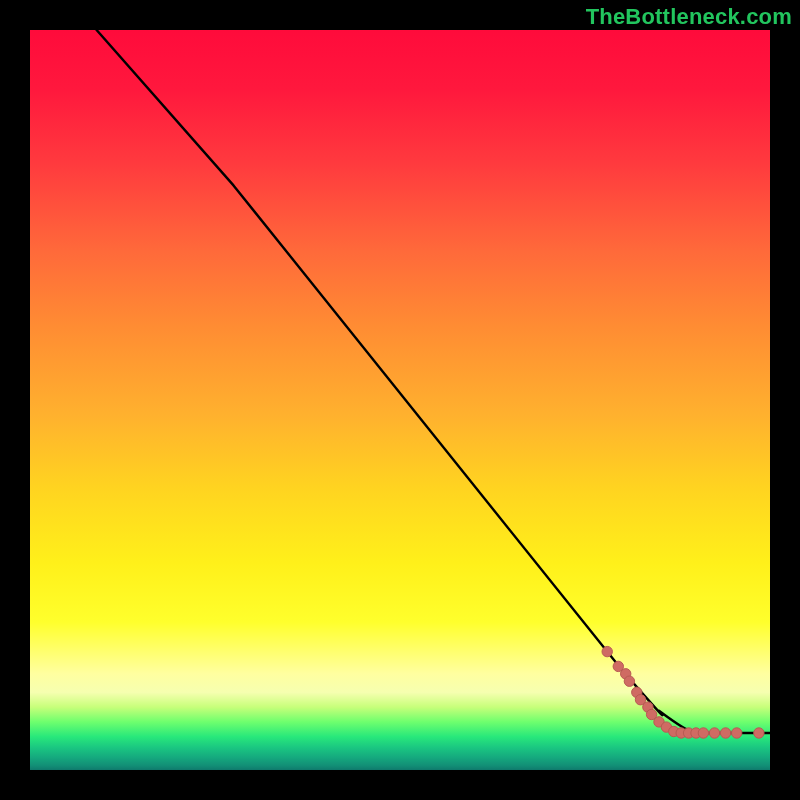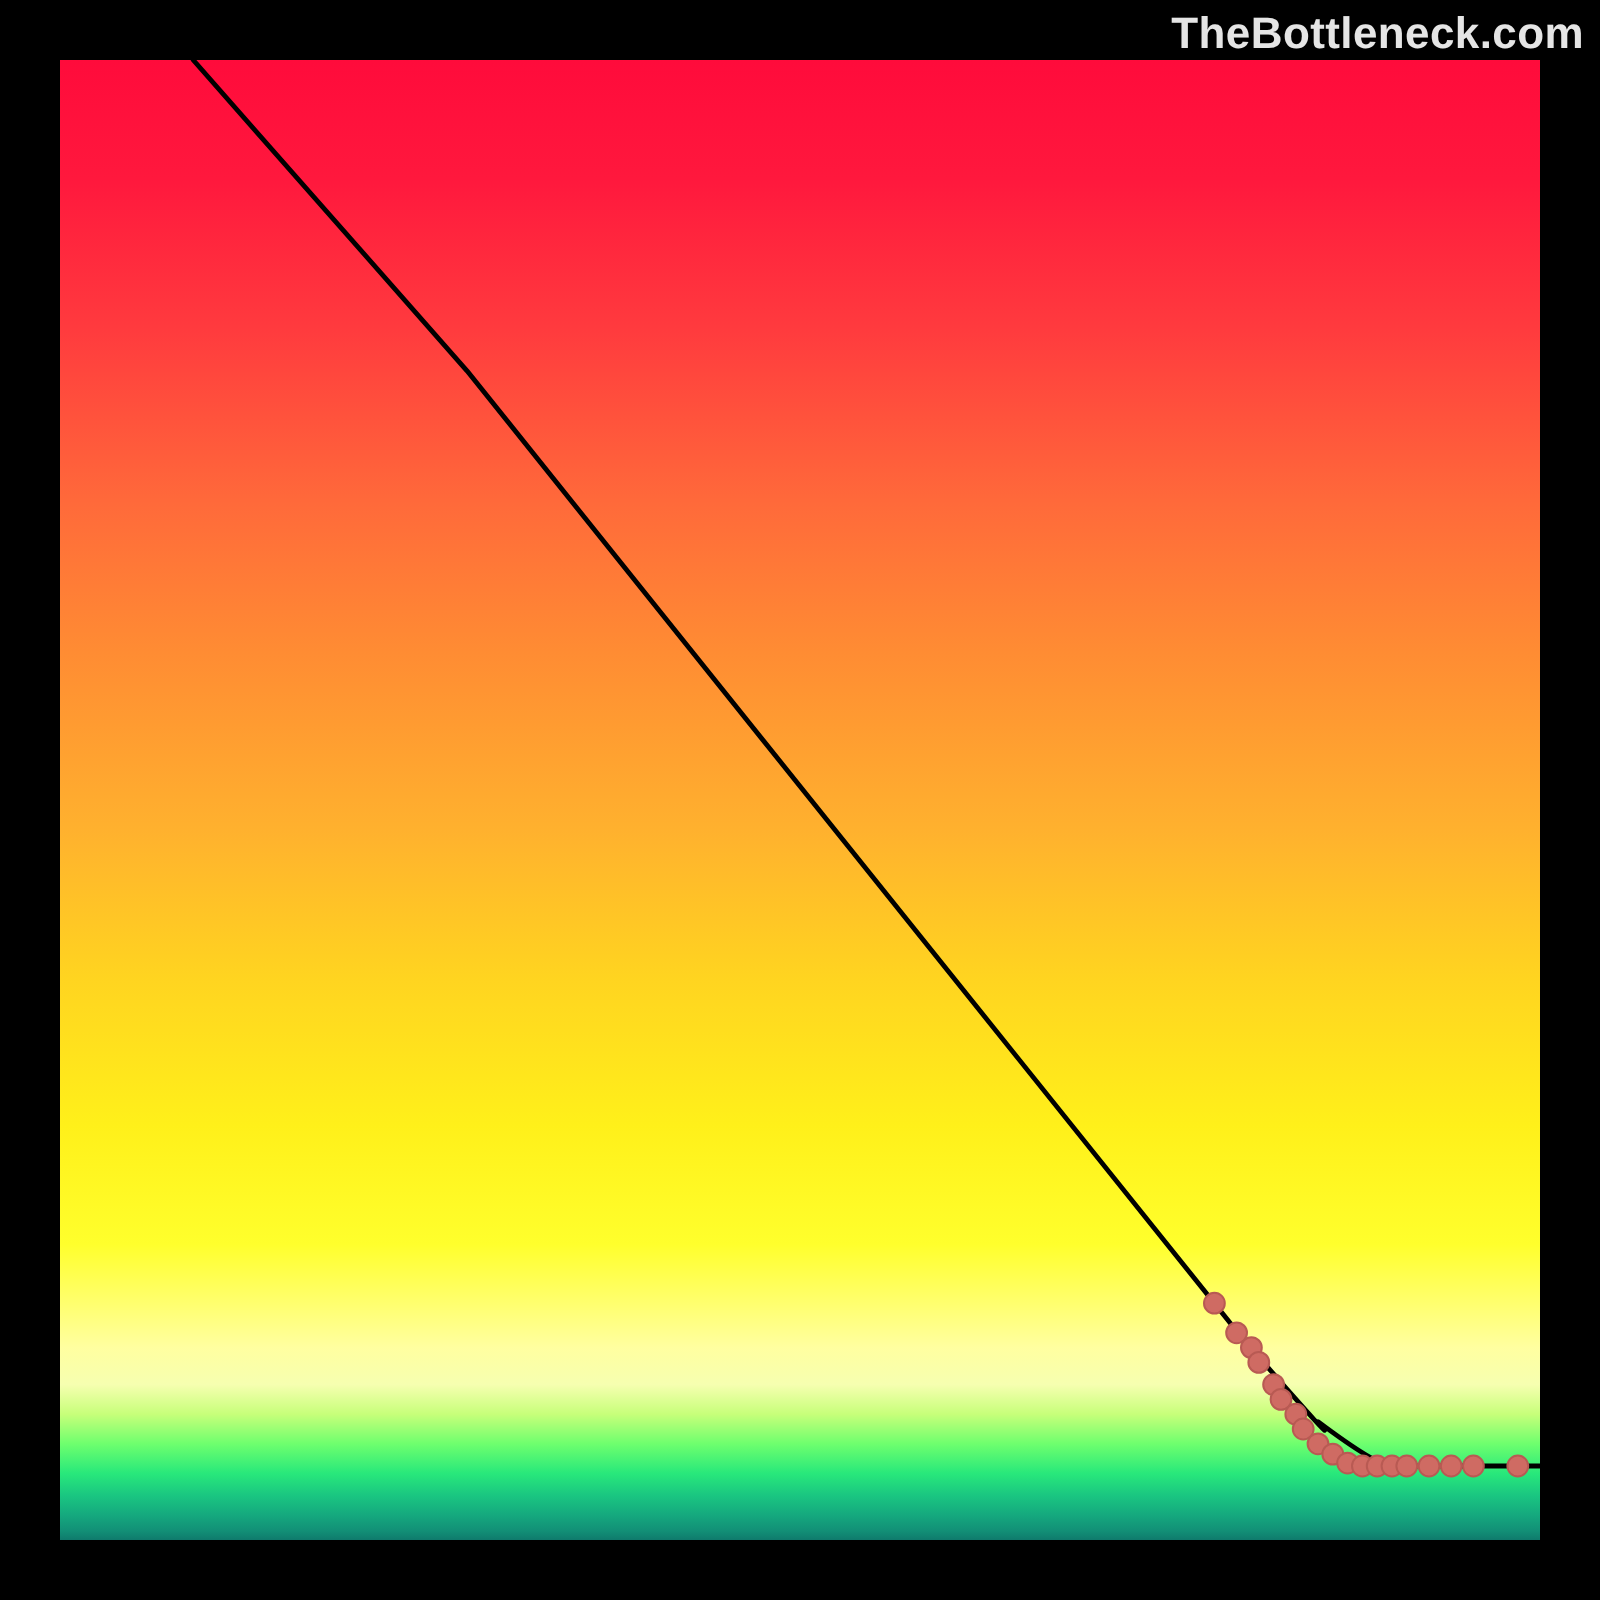--- a/index.html
+++ b/index.html
@@ -54,21 +54,21 @@
   svg.curve {
     position: absolute;
     inset: 0;
     width: 100%;
     height: 100%;
   }
   .attribution {
     position: absolute;
     top: 4px;
     right: 8px;
-    color: #e5e5e5;
+    color: #22c55e;
     font-size: 22px;
     font-weight: 600;
     letter-spacing: 0.2px;
   }
 </style>
 </head>
 <body>
 
 <div class="stage">
   <div class="attribution">TheBottleneck.com</div>

